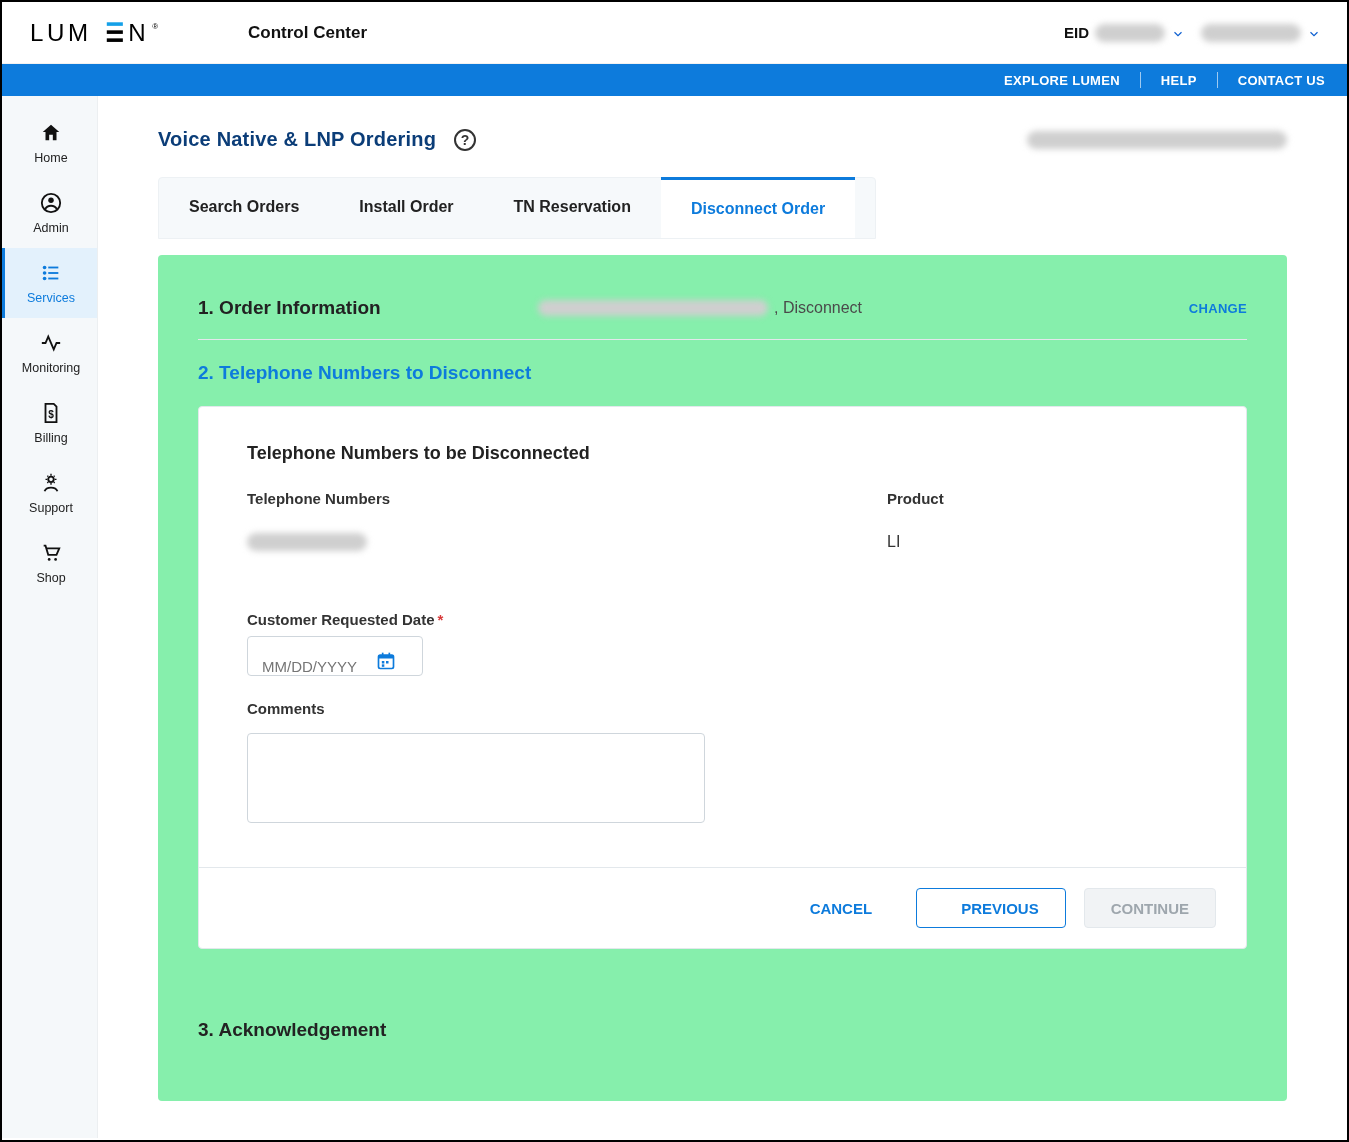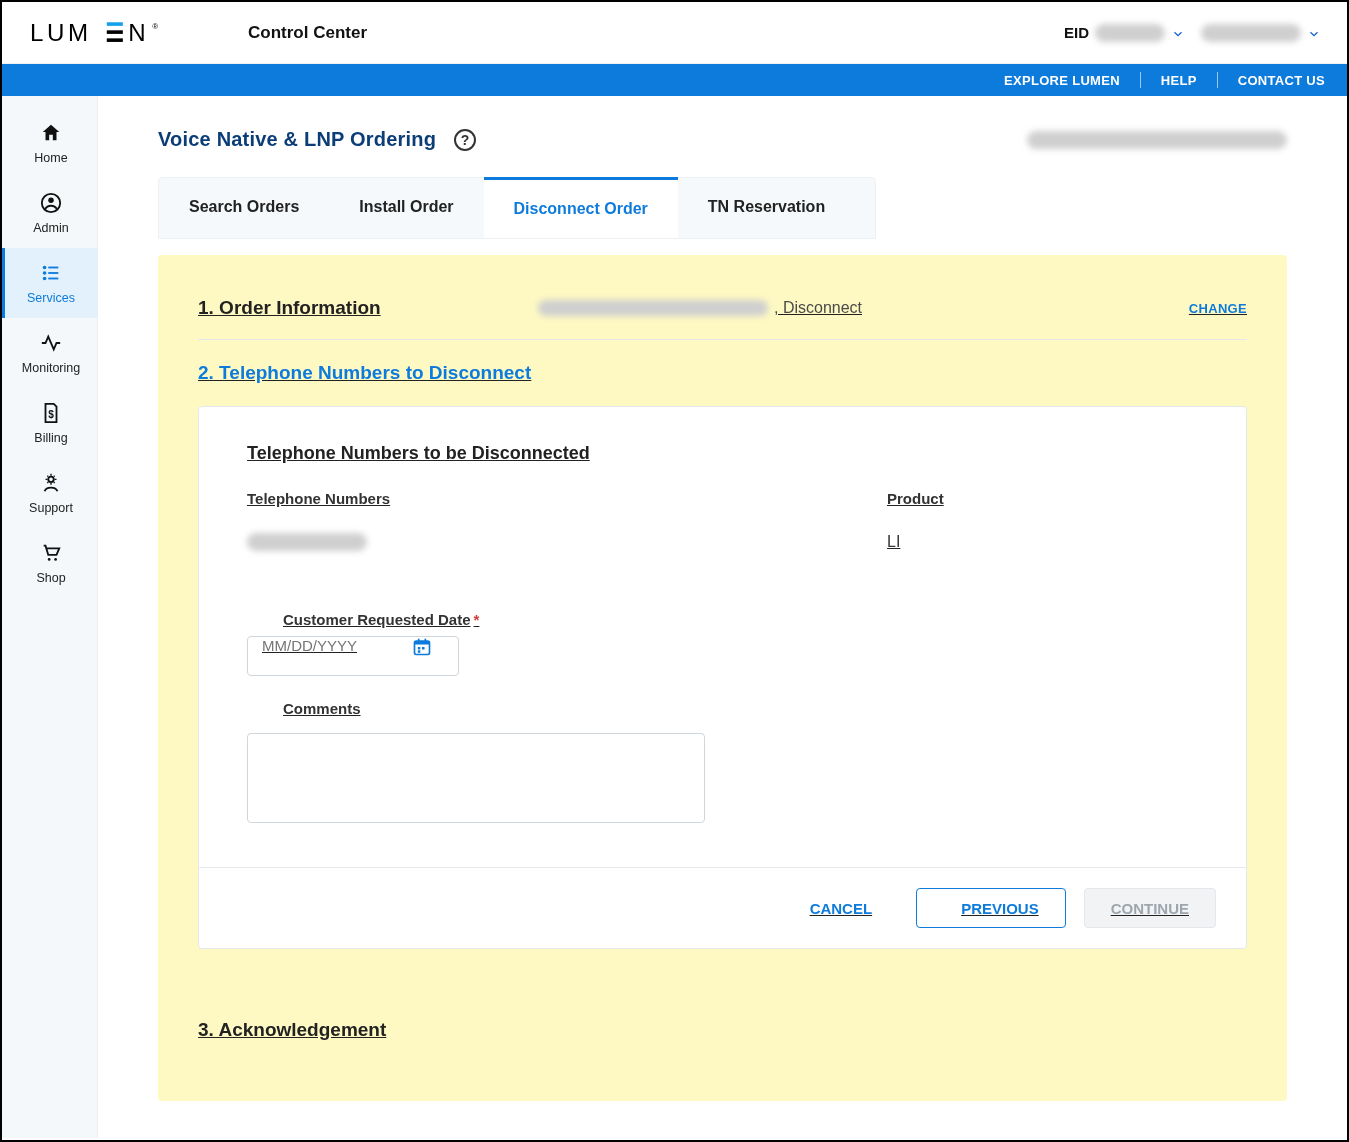--- a/index.html
+++ b/index.html
@@ -41,41 +41,41 @@
     .page-title { font-size: 20px; font-weight: 800; color: #0b3d78; letter-spacing: .2px; }
     .help-circle { width: 22px; height: 22px; border: 2px solid #333; border-radius: 50%; display:flex; align-items:center; justify-content:center; font-size: 14px; font-weight: 700; color: #333; }
     .subdued-right { width: 260px; height: 18px; }
 
     
     .tabs { display: flex; background: #f6f9fb; border: 1px solid #edf1f4; border-radius: 4px 4px 0 0; width: 718px; }
     .tab { padding: 20px 30px; font-size: 16px; font-weight: 700; color: #222; cursor: pointer; }
     .tab.active { background: #fff; color: #0d7bdc; border-top: 3px solid #0d7bdc; margin-top: -1px; }
 
     
-    .panel { margin-top: 16px; background: #fef9c3; border-radius: 4px; padding: 20px 40px 40px 40px; text-decoration: underline; }
+    .panel { margin-top: 16px; background: #86efac; border-radius: 4px; padding: 20px 40px 40px 40px; }
     .step-row { display: flex; align-items: center; padding: 22px 0 20px 0; border-bottom: 1px solid #e3e8ec; }
     .step-row.last { border-bottom: none; }
     .step-title { font-size: 19px; font-weight: 700; color: #222; min-width: 340px; }
     .step-title.active { color: #0d7bdc; }
     .step-mid { flex: 1; display:flex; align-items:center; gap: 6px; color: #4a4a4a; font-size: 16px; }
     .step-action { color: #0d7bdc; font-weight: 700; font-size: 13px; letter-spacing: .3px; cursor: pointer; }
 
     
     .card { margin-top: 22px; background: #fff; border: 1px solid #e3e8ec; border-radius: 4px; }
     .card-body { padding: 36px 48px 40px 48px; }
     .card-section-title { font-size: 18px; font-weight: 700; margin-bottom: 26px; }
     .col-head { font-size: 15px; font-weight: 600; color: #333; margin-bottom: 26px; }
     .cols { display:flex; gap: 240px; }
     .col { flex:1; }
     .val-blurred { width: 120px; height: 18px; }
     .val-text { font-size: 16px; color: #333; }
 
-    .field-label { font-size: 15px; font-weight: 600; color: #333; margin-top: 56px; margin-bottom: 8px; margin-left: 36px; }
+    .field-label { font-size: 15px; font-weight: 600; color: #333; margin-top: 56px; margin-bottom: 8px; }
     .req { color: #d83a3a; margin-left: 3px; }
-    .date-input { display:flex; align-items:flex-start; border: 1px solid #cfd6dc; border-radius: 4px; width: 212px; height: 40px; padding: 0 26px 0 14px; background: #fff; }
+    .date-input { display:flex; align-items:flex-end; border: 1px solid #cfd6dc; border-radius: 4px; width: 176px; height: 40px; padding: 0 26px 0 14px; background: #fff; }
     .date-input input { border: none; outline: none; font-size: 15px; color: #888; width: 100%; background: transparent; }
     .cal-icon svg { width: 20px; height: 20px; fill: #0d7bdc; }
 
     .comments-box { margin-top: 8px; width: 458px; height: 90px; border: 1px solid #cfd6dc; border-radius: 4px; background: #fff; resize: none; padding: 10px; font-size: 14px; font-family: inherit; }
 
     .card-footer { border-top: 1px solid #e3e8ec; padding: 20px 30px; display:flex; justify-content:flex-end; align-items:center; gap: 18px; }
     .btn { height: 40px; padding: 0 26px; border-radius: 4px; font-size: 15px; font-weight: 700; cursor: pointer; display:flex; align-items:center; justify-content:center; }
     .btn-text { background: transparent; border: none; color: #0d7bdc; }
     .btn-outline { background: #fff; border: 1.5px solid #0d7bdc; color: #0d7bdc; padding-left: 44px; }
     .btn-disabled { background: #f1f3f5; border: 1px solid #e3e8ec; color: #9ea6ad; cursor: default; }
@@ -188,22 +188,22 @@
       <div class="page-title-wrap">
         <h1 class="page-title">Voice Native &amp; LNP Ordering</h1>
         <div class="help-circle">?</div>
       </div>
       <span class="blurred-pill subdued-right"></span>
     </div>
 
     <div class="tabs">
       <div class="tab">Search Orders</div>
       <div class="tab">Install Order</div>
+      <div class="tab">TN Reservation</div>
       <div class="tab active">Disconnect Order</div>
-      <div class="tab">TN Reservation</div>
     </div>
 
     <div class="panel">
 
       <div class="step-row">
         <div class="step-title">1. Order Information</div>
         <div class="step-mid">
           <span class="blurred-pill" style="width:230px;height:16px"></span>
           <span>, Disconnect</span>
         </div>

